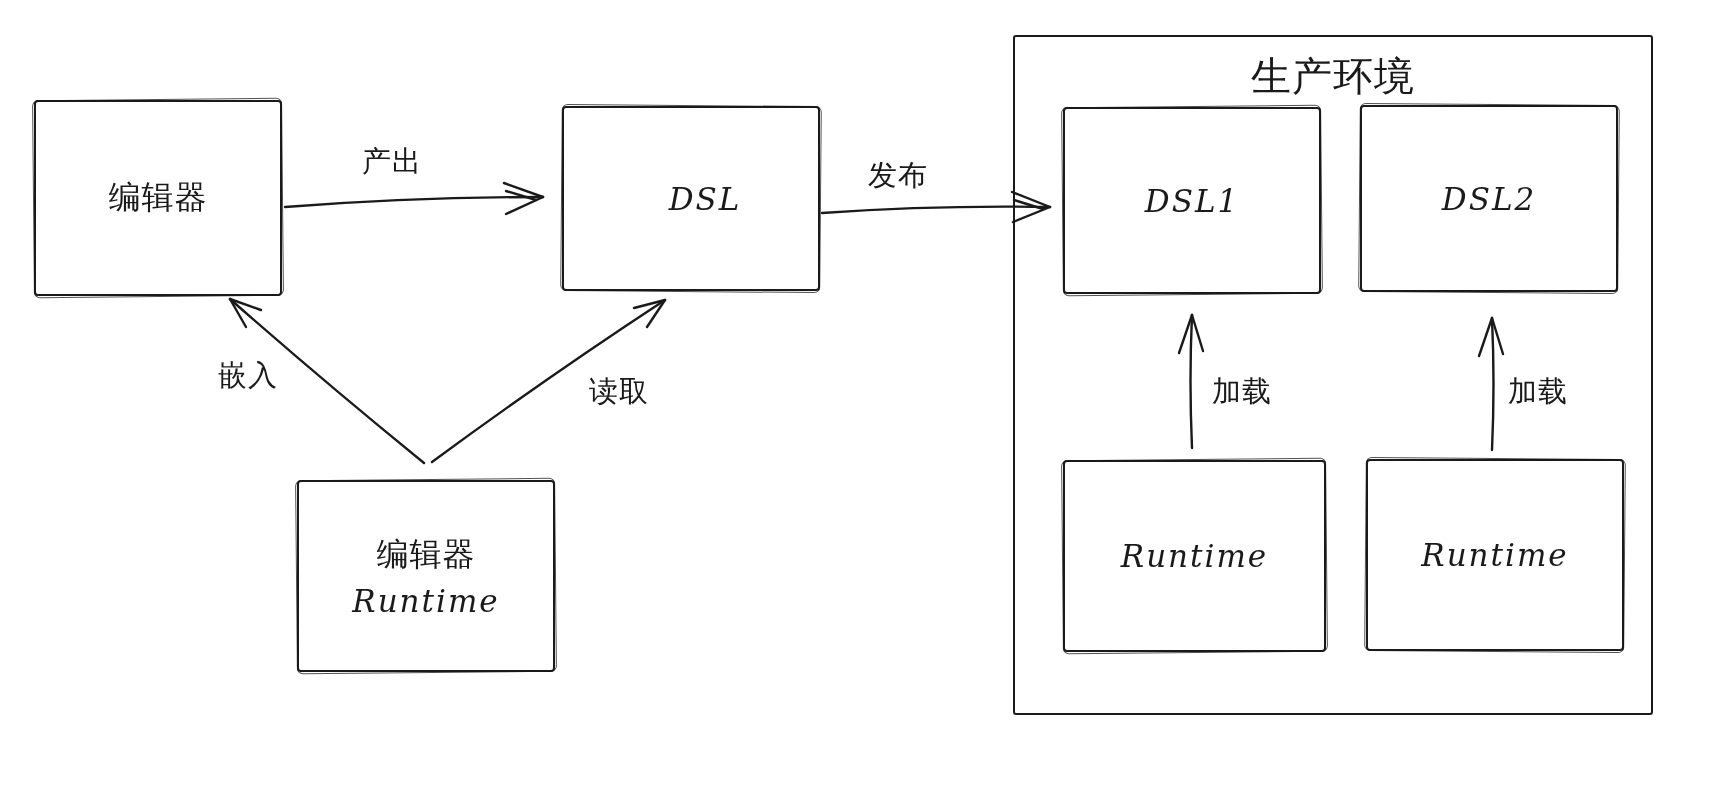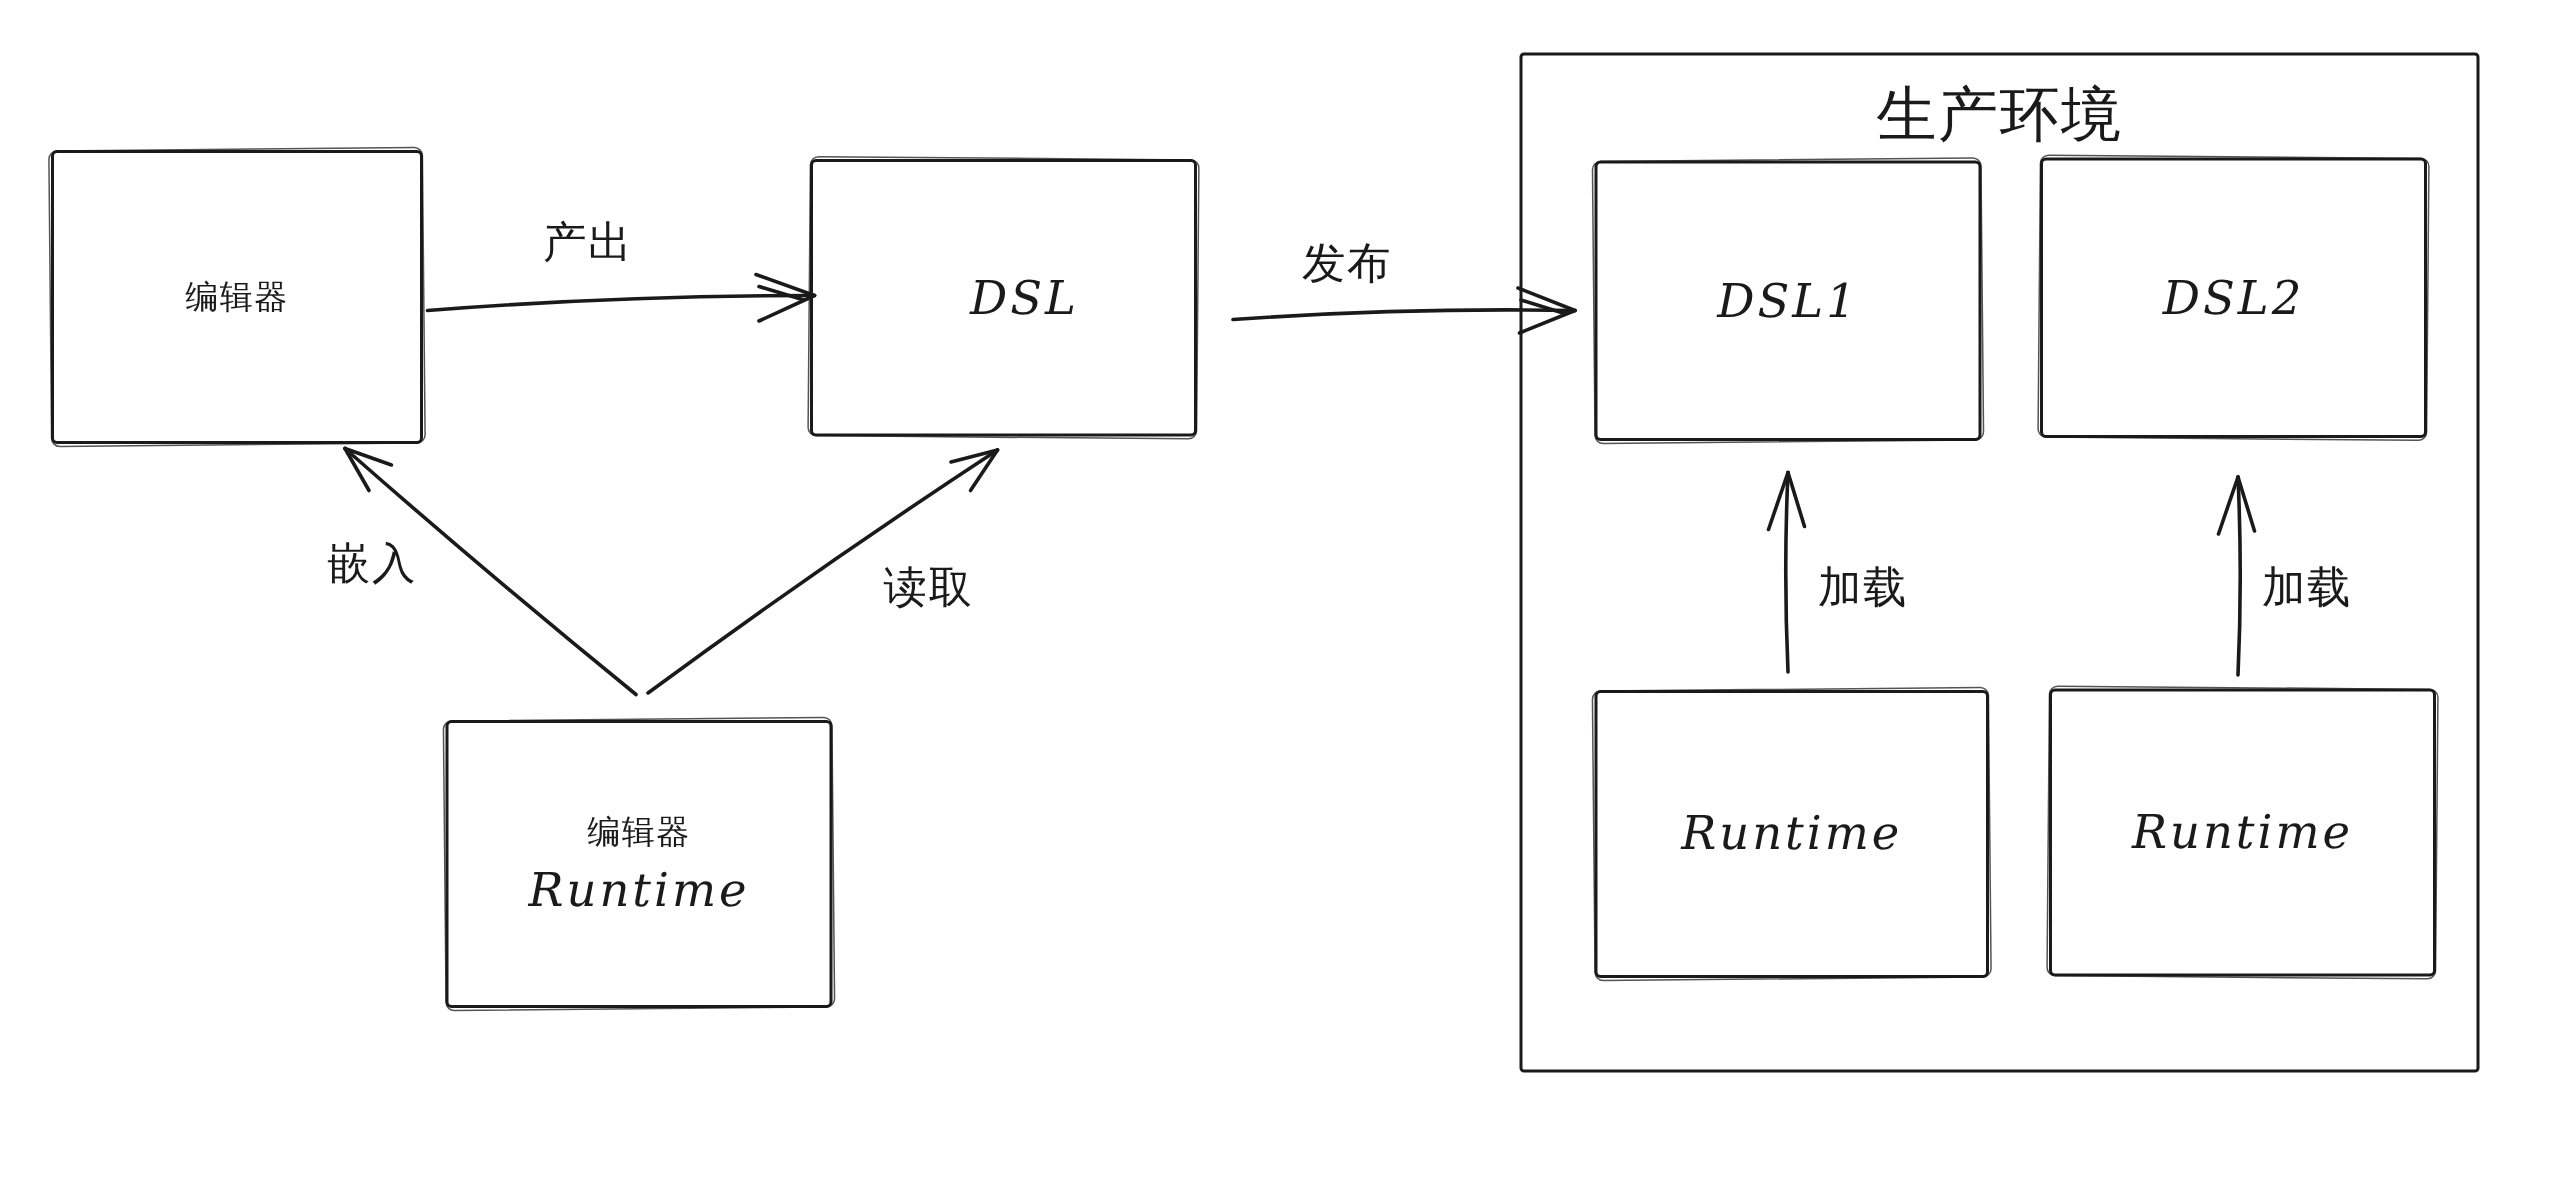--- a/index.html
+++ b/index.html
@@ -48,21 +48,21 @@
   }
   .group-title {
     position: absolute;
     top: 12px;
     left: 0;
     width: 100%;
     text-align: center;
     font-size: 40px;
     letter-spacing: 1px;
   }
-  .cn-label { font-size: 22px; letter-spacing: 1px; }
+  .cn-label { font-size: 32px; letter-spacing: 1px; }
   .hand {
     font-family: "DejaVu Serif", "Liberation Serif", serif;
     font-style: italic;
     font-size: 31px;
     letter-spacing: 2px;
   }
   .edge-label {
     position: absolute;
     font-size: 29px;
     letter-spacing: 1px;
@@ -78,21 +78,21 @@
   }
   #arrows path {
     stroke: #1a1a1a;
     stroke-width: 2.4;
     fill: none;
     stroke-linecap: round;
     stroke-linejoin: round;
   }
   
   #node-editor        { left: 34px;   top: 100px; width: 248px; height: 196px; }
-  #node-dsl           { left: 540px;  top: 106px; width: 258px; height: 185px; padding-left: 28px; }
+  #node-dsl           { left: 562px;  top: 106px; width: 258px; height: 185px; padding-left: 28px; }
   #group-production   { left: 1013px; top: 35px;  width: 640px; height: 680px; }
   #node-dsl1          { left: 1063px; top: 107px; width: 258px; height: 187px; }
   #node-dsl2          { left: 1360px; top: 105px; width: 258px; height: 187px; text-align: right; }
   #node-runtime1      { left: 1063px; top: 460px; width: 263px; height: 192px; }
   #node-runtime2      { left: 1366px; top: 459px; width: 258px; height: 192px; }
   #node-editor-runtime{ left: 297px;  top: 480px; width: 258px; height: 192px; }
   
   #label-produce { left: 362px;  top: 142px; }
   #label-publish { left: 868px;  top: 156px; }
   #label-embed   { left: 218px;  top: 356px; }

